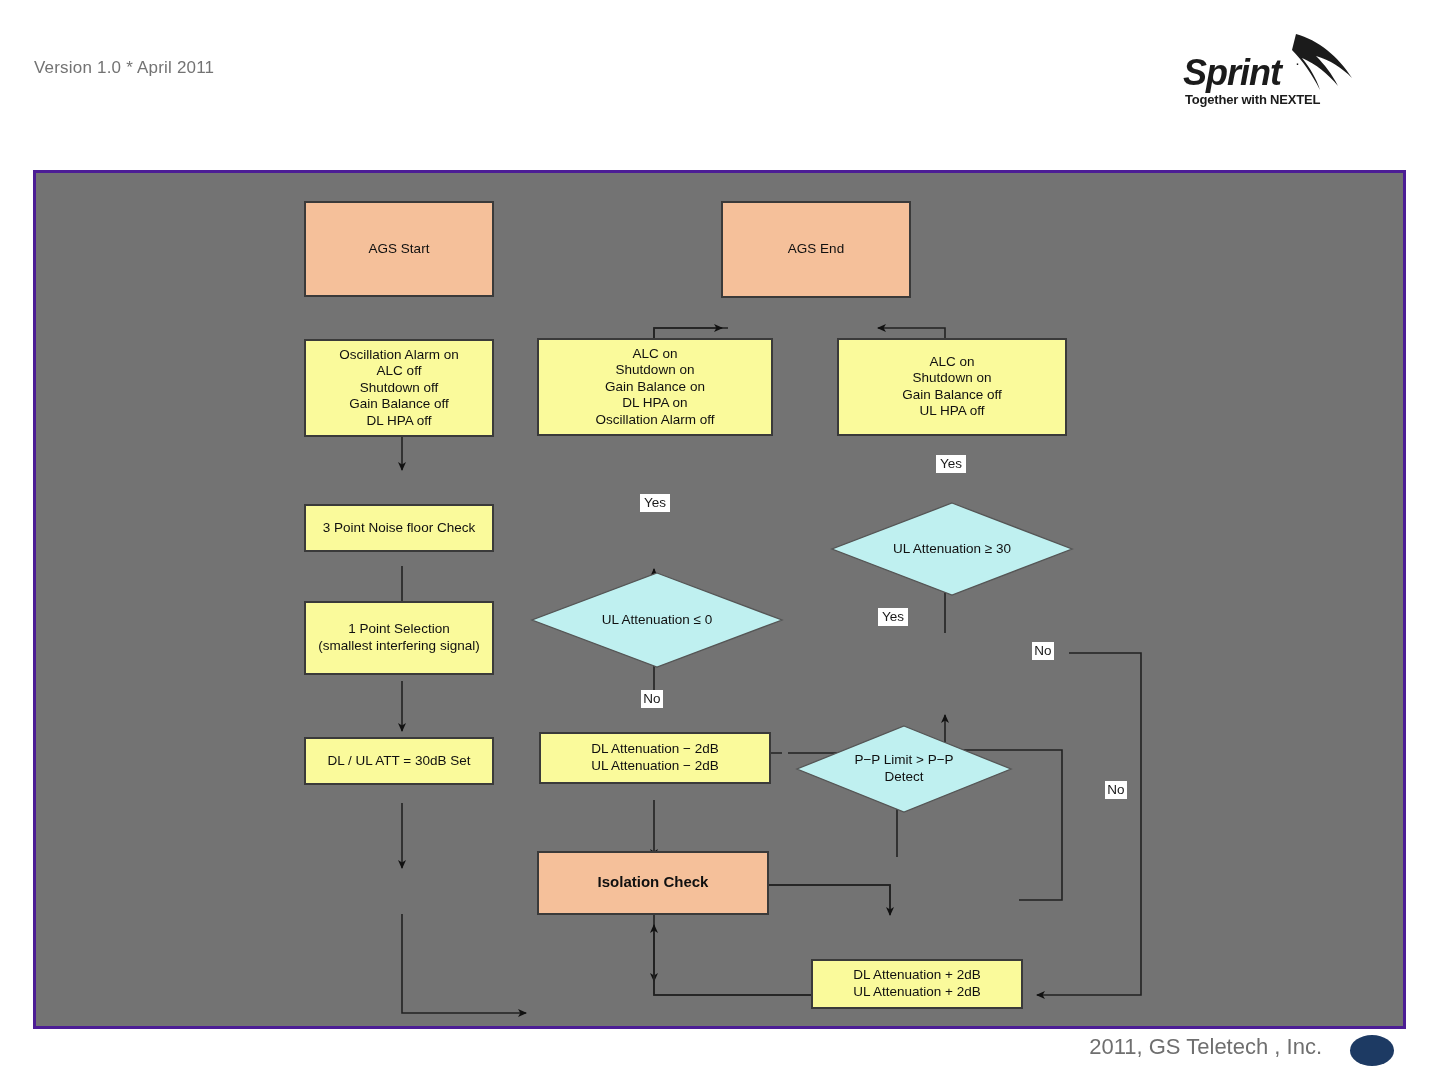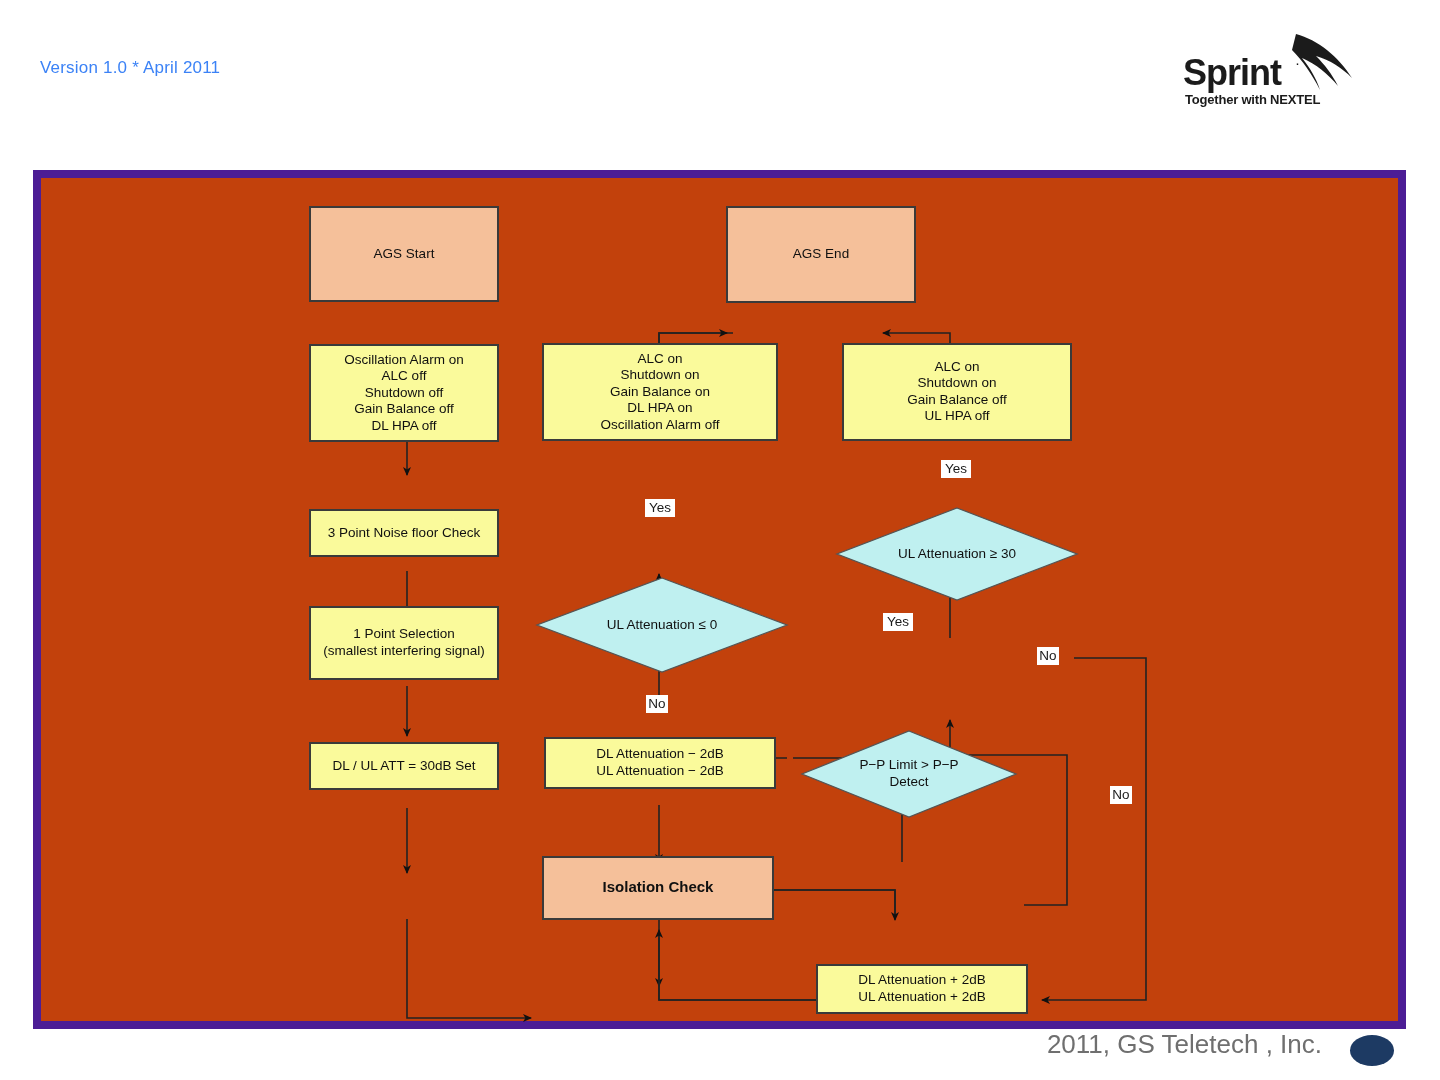--- a/index.html
+++ b/index.html
@@ -14,43 +14,44 @@
     font-family: "Liberation Sans", sans-serif;
     overflow: hidden;
   }
   #page {
     position: absolute;
     inset: 0;
     background: #ffffff;
   }
   .version-label {
     position: absolute;
-    left: 40px;
+    left: 34px;
     top: 58px;
     font-size: 17px;
-    color: #3b82f6;
+    color: #737373;
     letter-spacing: 0.2px;
     white-space: nowrap;
   }
   .brand {
     position: absolute;
     right: 78px;
     top: 30px;
     width: 185px;
     height: 80px;
   }
   .brand-wordmark {
     position: absolute;
     left: 6px;
     top: 22px;
     font-size: 36px;
     font-weight: bold;
     color: #1b1b1b;
     letter-spacing: -1px;
     font-family: "Liberation Sans", sans-serif;
+    font-style: italic;
   }
   .brand-dot {
     position: absolute;
     left: 118px;
     top: 24px;
     font-size: 15px;
     color: #1b1b1b;
   }
   .brand-tagline {
     position: absolute;
@@ -68,23 +69,23 @@
     top: 0px;
     width: 72px;
     height: 70px;
   }
   .frame {
     position: absolute;
     left: 33px;
     top: 170px;
     width: 1373px;
     height: 859px;
-    border: 8px solid #4c1d95;
+    border: 3px solid #4c1d95;
     box-sizing: border-box;
-    background: #c2410c;
+    background: #737373;
   }
   #flow-svg {
     position: absolute;
     left: 0;
     top: 0;
   }
   .node-text {
     font-family: "Liberation Sans", sans-serif;
     font-size: 13.5px;
     fill: #101010;
@@ -99,21 +100,21 @@
     font-family: "Liberation Sans", sans-serif;
     font-size: 13.5px;
     fill: #1a1a1a;
     text-anchor: middle;
     dominant-baseline: middle;
   }
   .footer-note {
     position: absolute;
     right: 118px;
     bottom: 20px;
-    font-size: 26px;
+    font-size: 22px;
     color: #6f6f6f;
     white-space: nowrap;
   }
   .footer-dot {
     position: absolute;
     right: 46px;
     bottom: 14px;
     width: 44px;
     height: 31px;
     border-radius: 50%;

